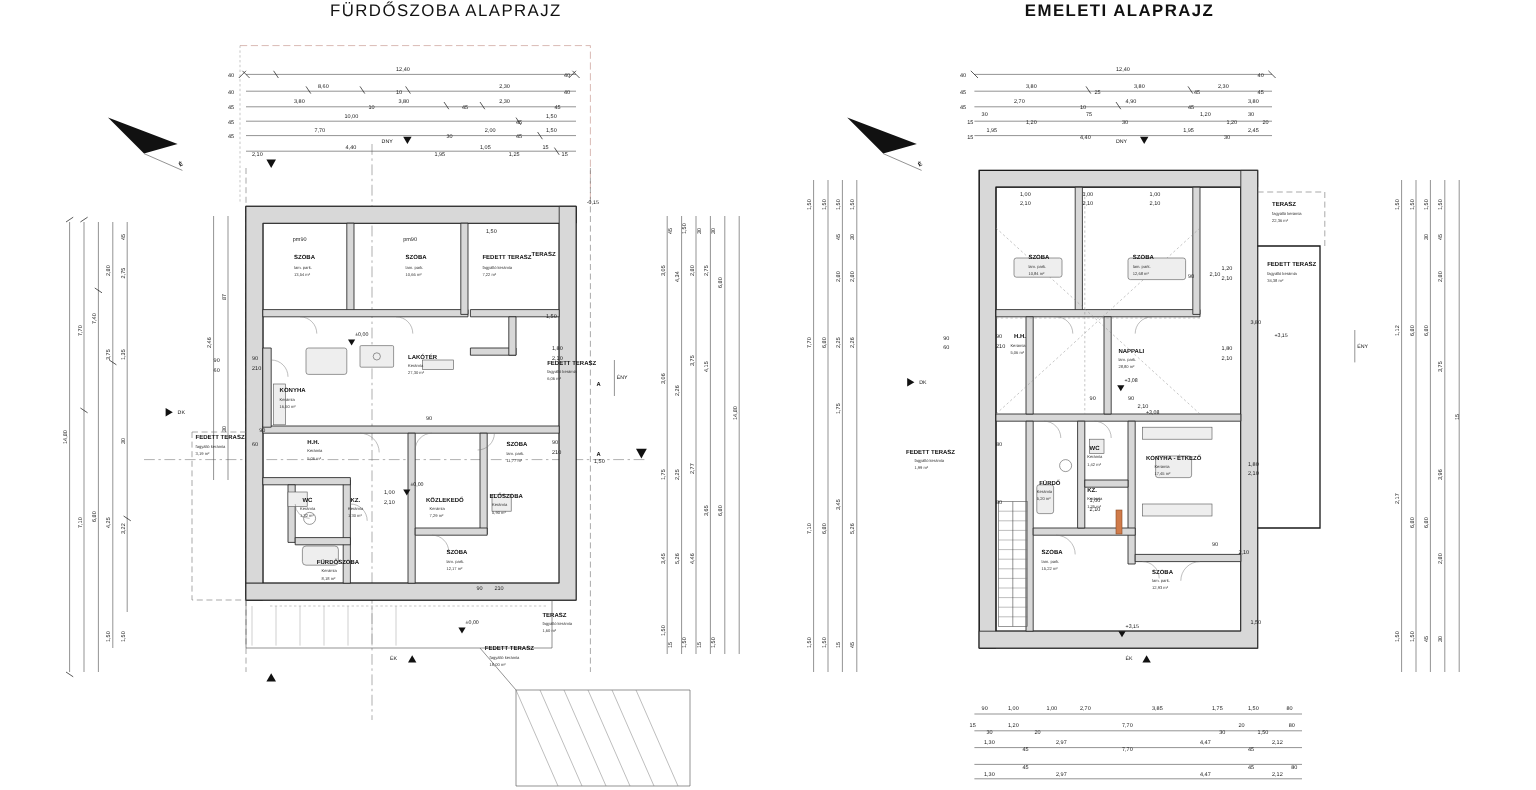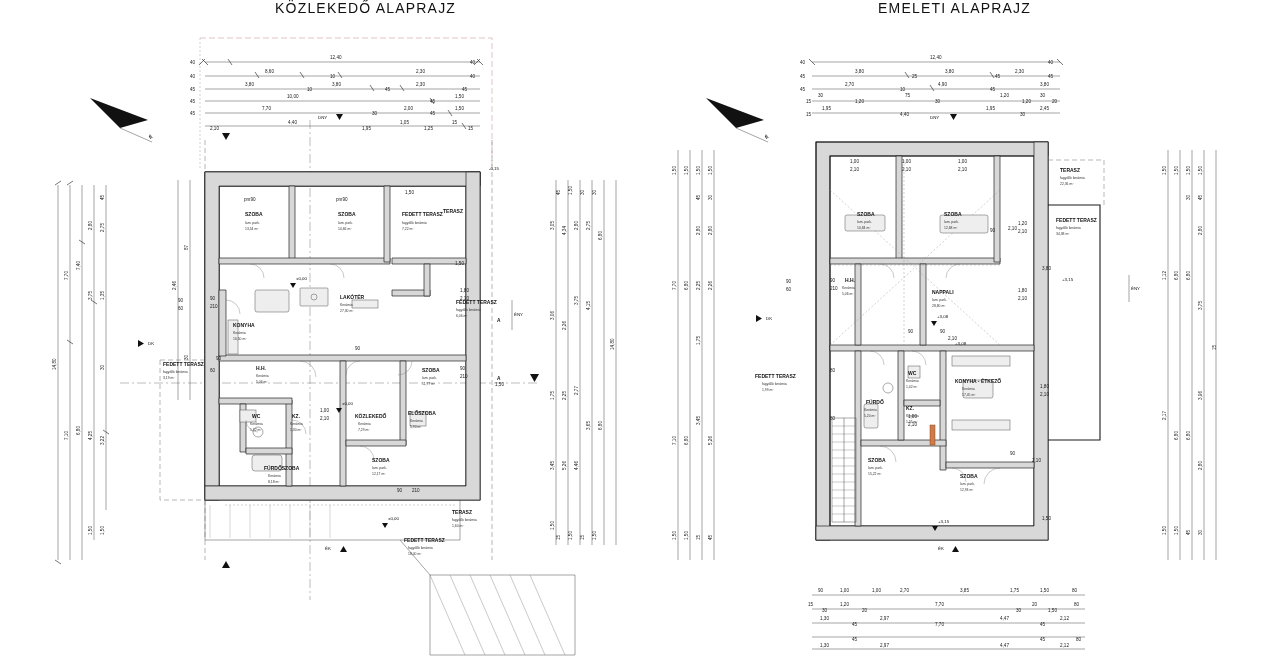--- a/index.html
+++ b/index.html
@@ -13,21 +13,21 @@
   }
   .plan-title{
     position:absolute;
     font-size:14px;
     letter-spacing:1.2px;
     font-weight:400;
     color:#111;
     white-space:nowrap;
   }
   #title-ground{left:275px;top:0px;}
-  #title-upper{left:878px;top:0px;}
+  #title-upper{left:854px;top:0px;font-weight:bold;}
 
   .sheet{position:absolute;left:0;top:0;width:1280px;height:658px;}
 
   svg{position:absolute;left:0;top:0;}
 
   .thin{stroke:#4a4a4a;stroke-width:0.5;fill:none;}
   .xthin{stroke:#777;stroke-width:0.4;fill:none;}
   .wall{stroke:#1a1a1a;stroke-width:1.1;fill:none;}
   .wallfill{fill:#d8d8d8;stroke:#222;stroke-width:0.7;}
   .hatch{fill:none;stroke:#9a9a9a;stroke-width:0.4;}
@@ -44,21 +44,21 @@
   .rmsub{font-size:3.4px;fill:#333;font-family:"Liberation Sans",sans-serif;}
   .lbl{font-size:4.4px;fill:#111;font-family:"Liberation Sans",sans-serif;}
   .lblb{font-size:4.8px;fill:#111;font-weight:bold;font-family:"Liberation Sans",sans-serif;}
   .tick{stroke:#1a1a1a;stroke-width:0.6;}
   .arrowk{fill:#111;}
   .northfill{fill:#111;}
 </style>
 </head>
 <body>
 
-<div class="plan-title" id="title-ground">KÖZLEKEDŐ ALAPRAJZ</div>
+<div class="plan-title" id="title-ground">FÜRDŐSZOBA ALAPRAJZ</div>
 <div class="plan-title" id="title-upper">EMELETI ALAPRAJZ</div>
 
 <svg class="sheet" width="1280" height="658" viewBox="0 0 1280 658">
 
   <g>
 
     <g>
       <path class="northfill" d="M90 98 L148 120 L120 128 Z"></path>
       <path class="thin" d="M120 128 L152 142"></path>
       <text class="lblb" x="150" y="139" transform="rotate(-28 150 139)">É</text>

